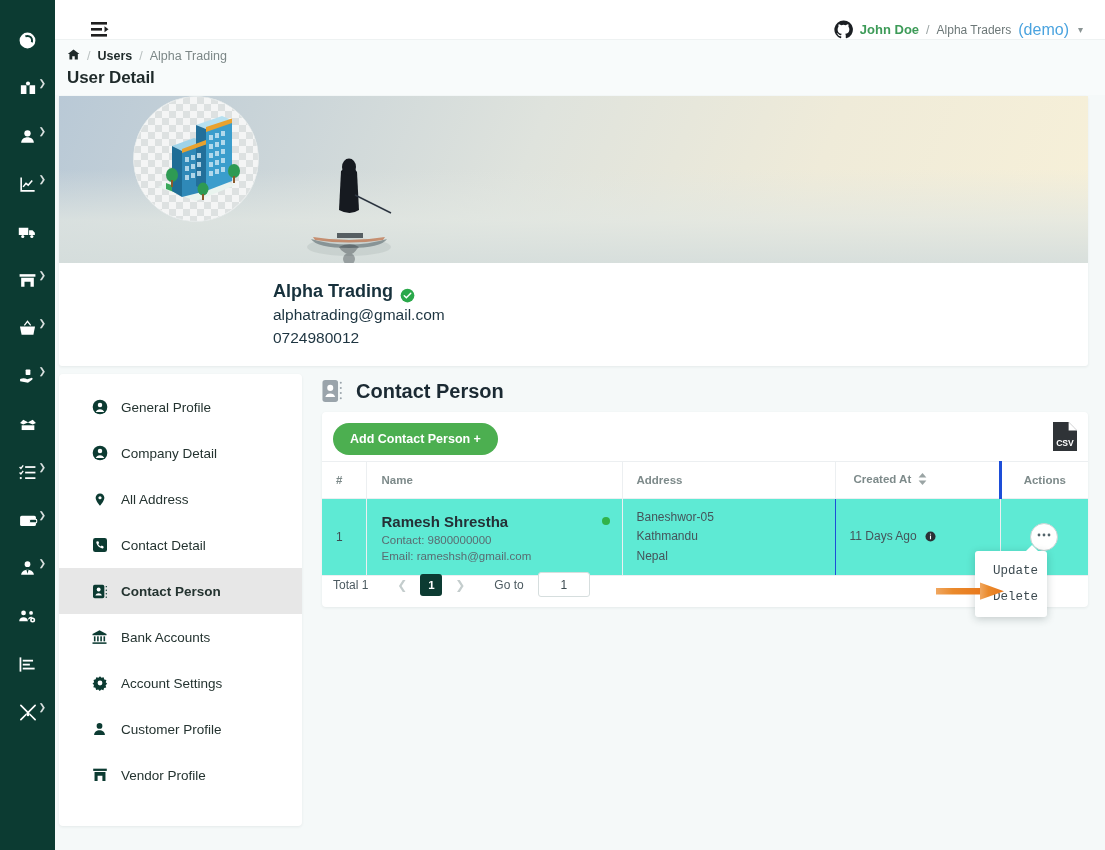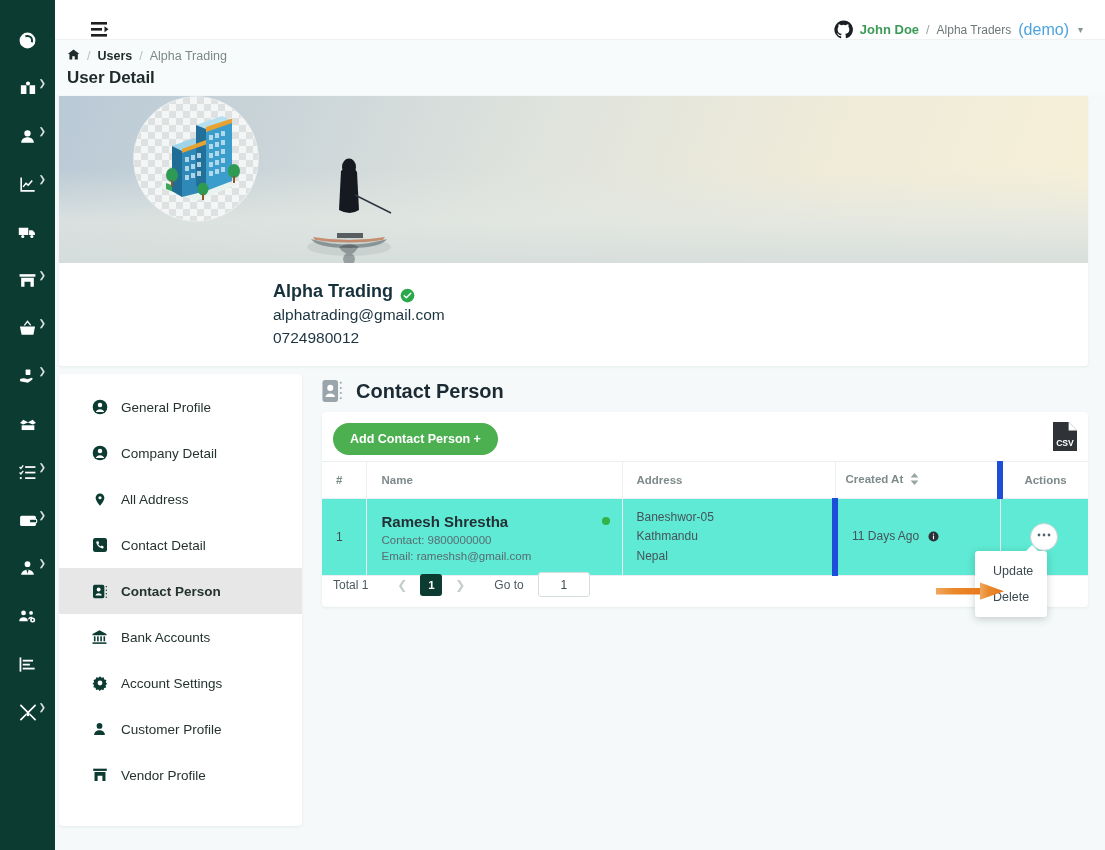--- a/index.html
+++ b/index.html
@@ -180,34 +180,34 @@
   thead th {
     text-align: left; font-size: 11.5px; color: #7d8a8a;
     font-weight: 700; padding: 11px 0 11px 0;
     border-top: 1px solid #eceff1;
     border-bottom: 1px solid #eceff1;
     background: #ffffff;
   }
   th.c-hash { width: 44px; padding-left: 14px; border-right: 1px solid #eceff1;}
   th.c-name { width: 256px; padding-left: 15px; border-right: 1px solid #eceff1;}
   th.c-addr { width: 213px; padding-left: 14px; border-right: 1px solid #eceff1;}
-  th.c-crea { width: 165px; padding-left: 10px; border-right: 6px solid #1d4ed8;}
+  th.c-crea { width: 165px; padding-left: 18px; border-right: 3px solid #1d4ed8;}
   th.c-act  { width: 88px;  text-align: center; margin-left: 15px; }
   .sort-ico { display:inline-block; vertical-align:-2px; margin-left:4px; }
 
   tbody td {
     background: #5eead4;
     border-bottom: 1px solid #eceff1;
     vertical-align: middle;
     font-size: 12px; color: #45545a;
     padding: 9px 0;
   }
   td.c-hash { padding-left: 14px; font-size:12px; color:#3f4d52; border-right: 1px solid #eceff1;}
   td.c-name { padding-left: 15px; border-right: 1px solid #eceff1;}
-  td.c-addr { padding-left: 14px; line-height: 1.62; border-right: 6px solid #1d4ed8;}
+  td.c-addr { padding-left: 14px; line-height: 1.62; border-right: 1px solid #1d4ed8;}
   td.c-crea { padding-left: 14px; border-right: 1px solid #eceff1;}
   td.c-act  { text-align: center; position: relative; }
   .nm-row { display:flex; align-items:center; }
   .nm-main { font-size: 15px; font-weight: 600; color: #243036; }
   .dot-live { width:8px; height:8px; border-radius:50%; background:#31b34a; margin-left:auto; margin-right:12px; }
   .nm-sub { font-size: 11.5px; color: #5a6b71; margin-top: 4px; }
   .info-ico { display:inline-block; vertical-align:-2px; margin-left:5px; }
   .dots-btn {
     width: 28px; height: 28px; border-radius: 50%;
     border: 1px solid #c9d4d4; background: #ffffff;
@@ -218,20 +218,21 @@
 
   
   #action-menu {
     position: absolute; left: 975px; top: 551px;
     width: 72px;
     background: #ffffff;
     box-shadow: 0 2px 9px rgba(20,40,40,.22);
     border-radius: 3px;
     padding: 7px 0;
     z-index: 40;
+    font-family: Liberation Mono, monospace;
   }
   #action-menu:before {
     content:""; position:absolute; top:-6px; left: 50px;
     border-left: 7px solid transparent; border-right: 7px solid transparent;
     border-bottom: 7px solid #ffffff;
   }
   .am-item {
     padding: 6px 0 6px 18px; font-size: 12.5px; color: #3c4a50; cursor: pointer;
   }
 

